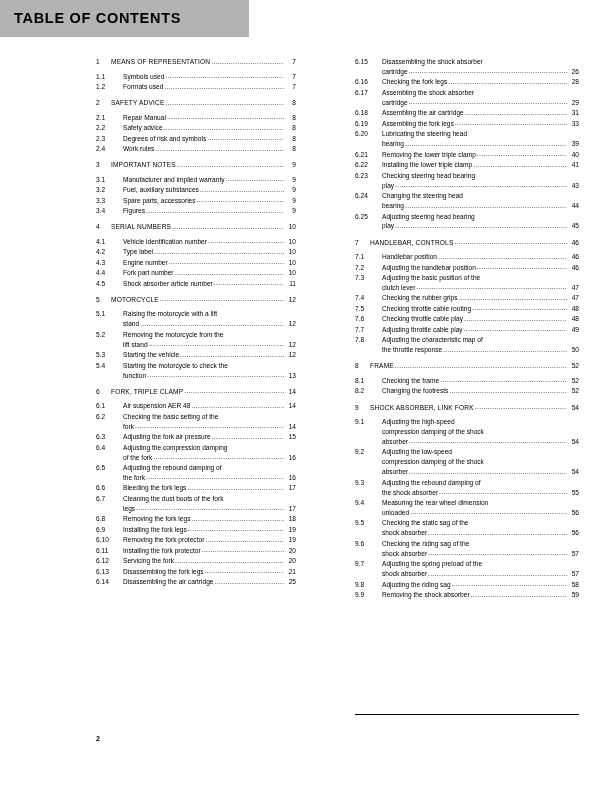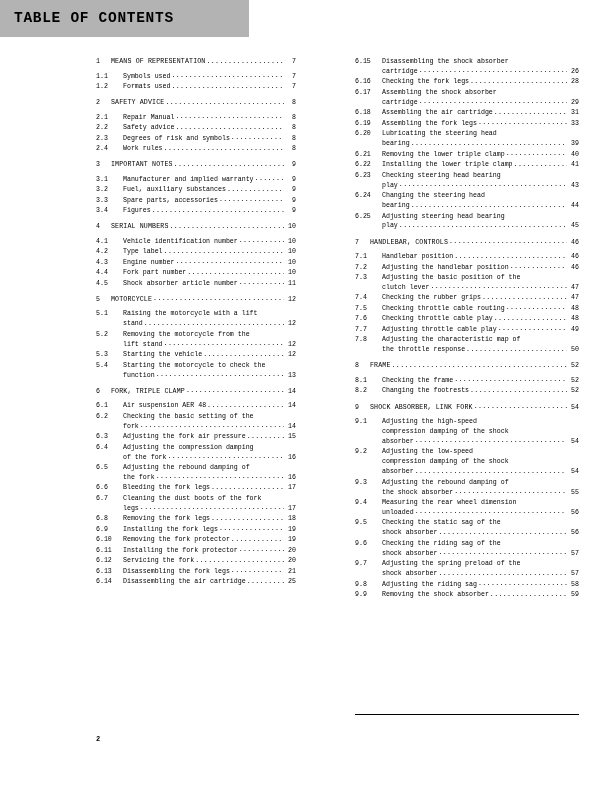--- a/index.html
+++ b/index.html
@@ -14,21 +14,20 @@
     color: #000000;
     position: relative;
     overflow: hidden;
   }
 
   .page {
     position: relative;
     width: 612px;
     height: 792px;
     box-sizing: border-box;
-    font-family: Liberation Mono, monospace;
   }
 
   
   .header-band {
     position: absolute;
     left: 0;
     top: 0;
     width: 249px;
     height: 37px;
     background: #b3b3b3;

